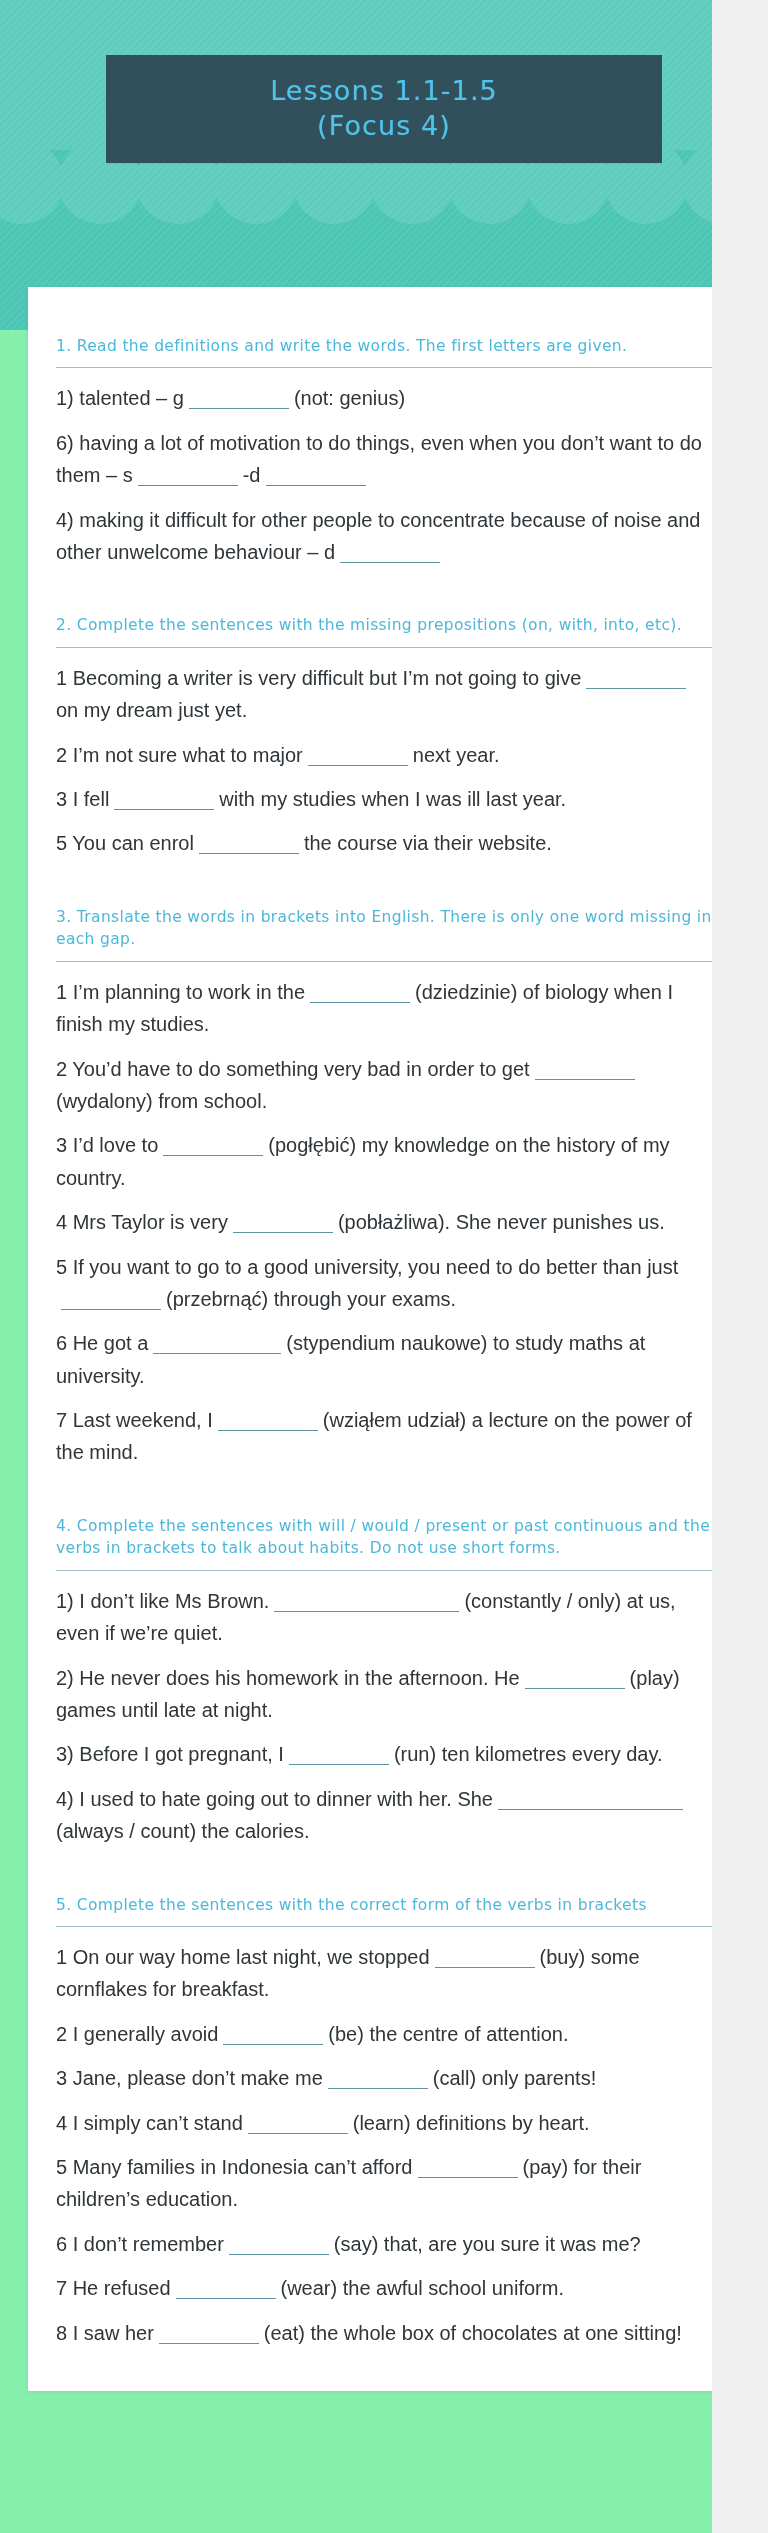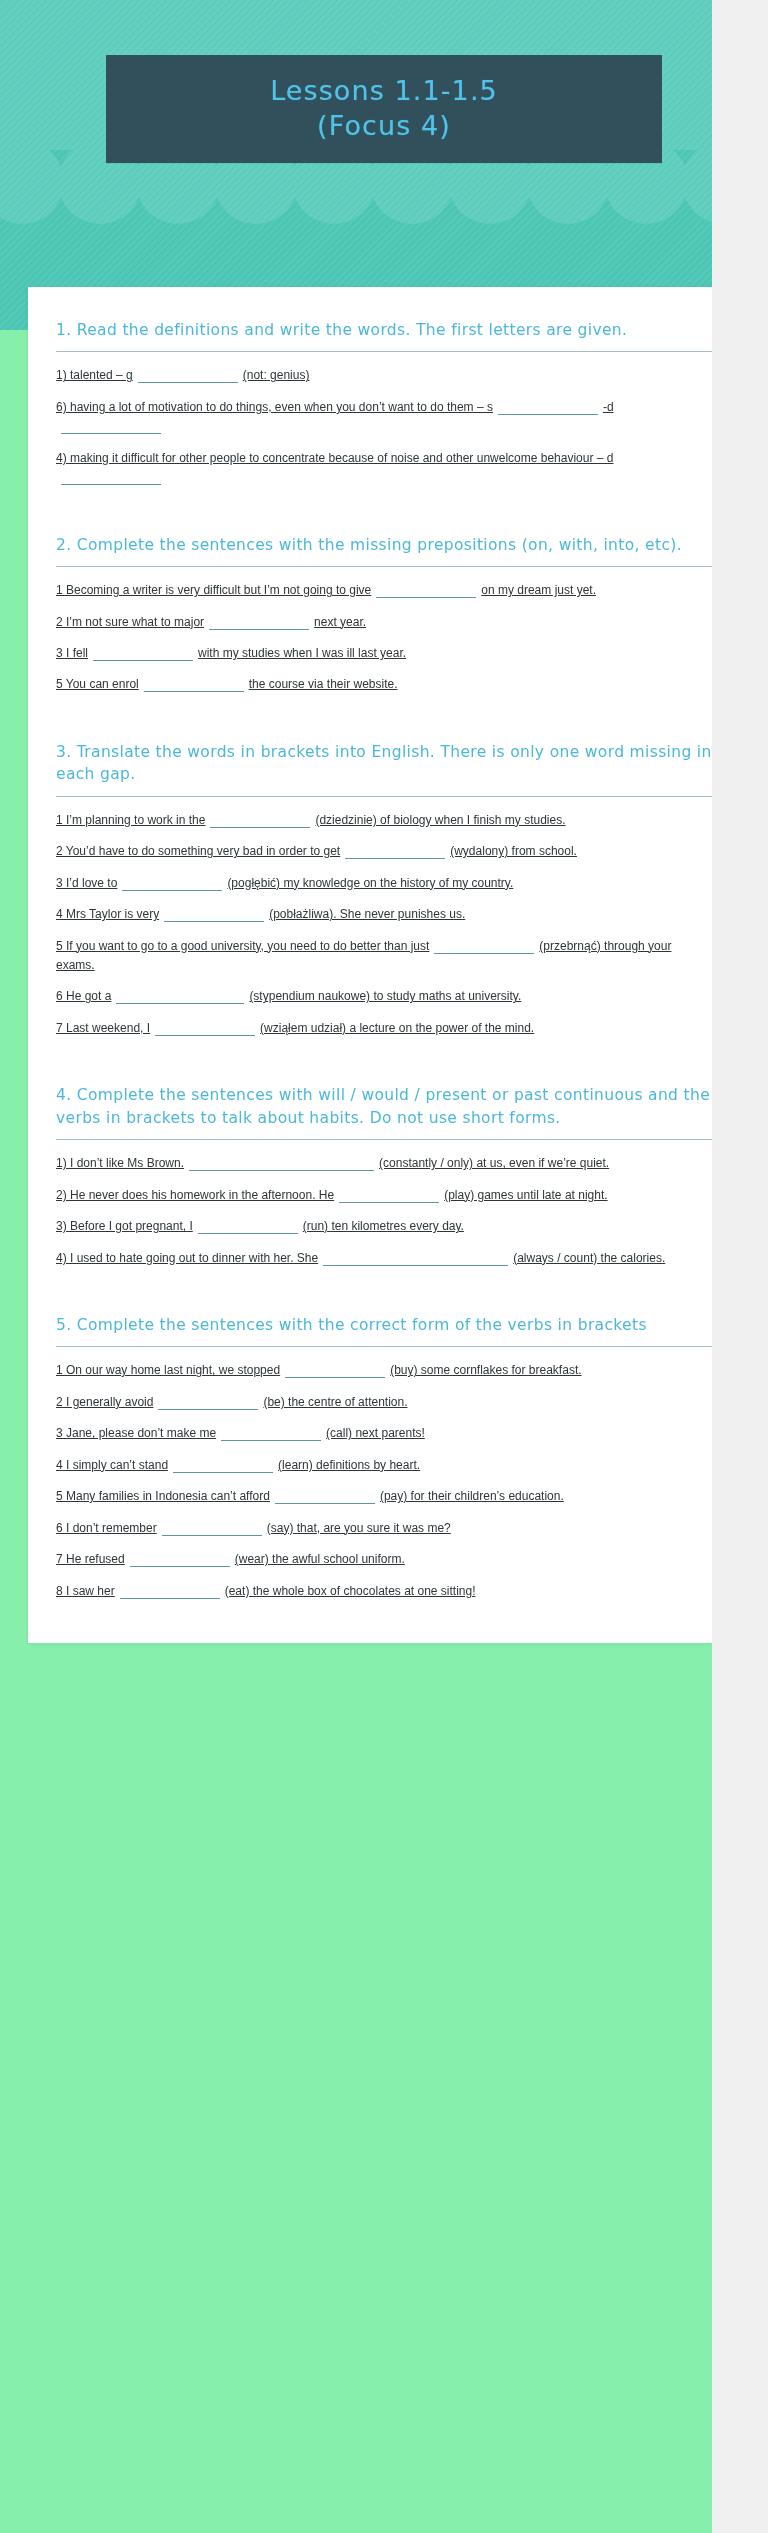--- a/index.html
+++ b/index.html
@@ -97,45 +97,44 @@
   .sheet {
     position:absolute;
     left:28px; top:287px;
     width:712px;
     background:#ffffff;
     padding: 32px 28px 42px 28px;
     box-shadow: 0 1px 4px rgba(0,0,0,0.07);
   }
 
   
-  .exercise { margin-bottom: 46px; }
+  .exercise { margin-bottom: 46px; margin-top: 16px; }
   .exercise:last-child { margin-bottom: 0; }
 
   .ex-heading {
     color:#4cb8d9;
     font-family:"DejaVu Sans", sans-serif;
     font-size:15.5px;
     font-weight:400;
     line-height:1.45;
     letter-spacing:0.35px;
     margin: 0 0 10px 0;
   }
   .ex-rule {
     border:0;
     border-top:1px solid #9fbfc9;
     margin: 0 0 14px 0;
   }
 
   .q {
     color:#2f3538;
-    font-size:12px;
+    font-size:20px;
     line-height:1.62;
     margin: 0 0 12px 0;
     font-family:"Liberation Sans", sans-serif;
-    text-decoration:underline;
   }
   .q:last-child { margin-bottom: 0; }
 
   
   .gap {
     display:inline-block;
     border-bottom:1px solid #5e94a3;
     vertical-align: -4px;
     margin: 0 5px;
     height: 15px;
@@ -204,21 +203,21 @@
         <p class="q"><span>1) I don’t like Ms Brown.</span><span class="gap w-xxl"></span><span>(constantly / only) at us, even if we’re quiet.</span></p>
         <p class="q"><span>2) He never does his homework in the afternoon. He</span><span class="gap w-lg"></span><span>(play) games until late at night.</span></p>
         <p class="q"><span>3) Before I got pregnant, I</span><span class="gap w-lg"></span><span>(run) ten kilometres every day.</span></p>
         <p class="q"><span>4) I used to hate going out to dinner with her. She</span><span class="gap w-xxl"></span><span>(always / count) the calories.</span></p>
       </div>
       <div class="exercise">
         <div class="ex-heading">5. Complete the sentences with the correct form of the verbs in brackets</div>
         <hr class="ex-rule">
         <p class="q"><span>1 On our way home last night, we stopped</span><span class="gap w-lg"></span><span>(buy) some cornflakes for breakfast.</span></p>
         <p class="q"><span>2 I generally avoid</span><span class="gap w-lg"></span><span>(be) the centre of attention.</span></p>
-        <p class="q"><span>3 Jane, please don’t make me</span><span class="gap w-lg"></span><span>(call) next parents!</span></p>
+        <p class="q"><span>3 Jane, please don’t make me</span><span class="gap w-lg"></span><span>(call) only parents!</span></p>
         <p class="q"><span>4 I simply can’t stand</span><span class="gap w-lg"></span><span>(learn) definitions by heart.</span></p>
         <p class="q"><span>5 Many families in Indonesia can’t afford</span><span class="gap w-lg"></span><span>(pay) for their children’s education.</span></p>
         <p class="q"><span>6 I don’t remember</span><span class="gap w-lg"></span><span>(say) that, are you sure it was me?</span></p>
         <p class="q"><span>7 He refused</span><span class="gap w-lg"></span><span>(wear) the awful school uniform.</span></p>
         <p class="q"><span>8 I saw her</span><span class="gap w-lg"></span><span>(eat) the whole box of chocolates at one sitting!</span></p>
       </div>
     </div>
 
 </div>
 

